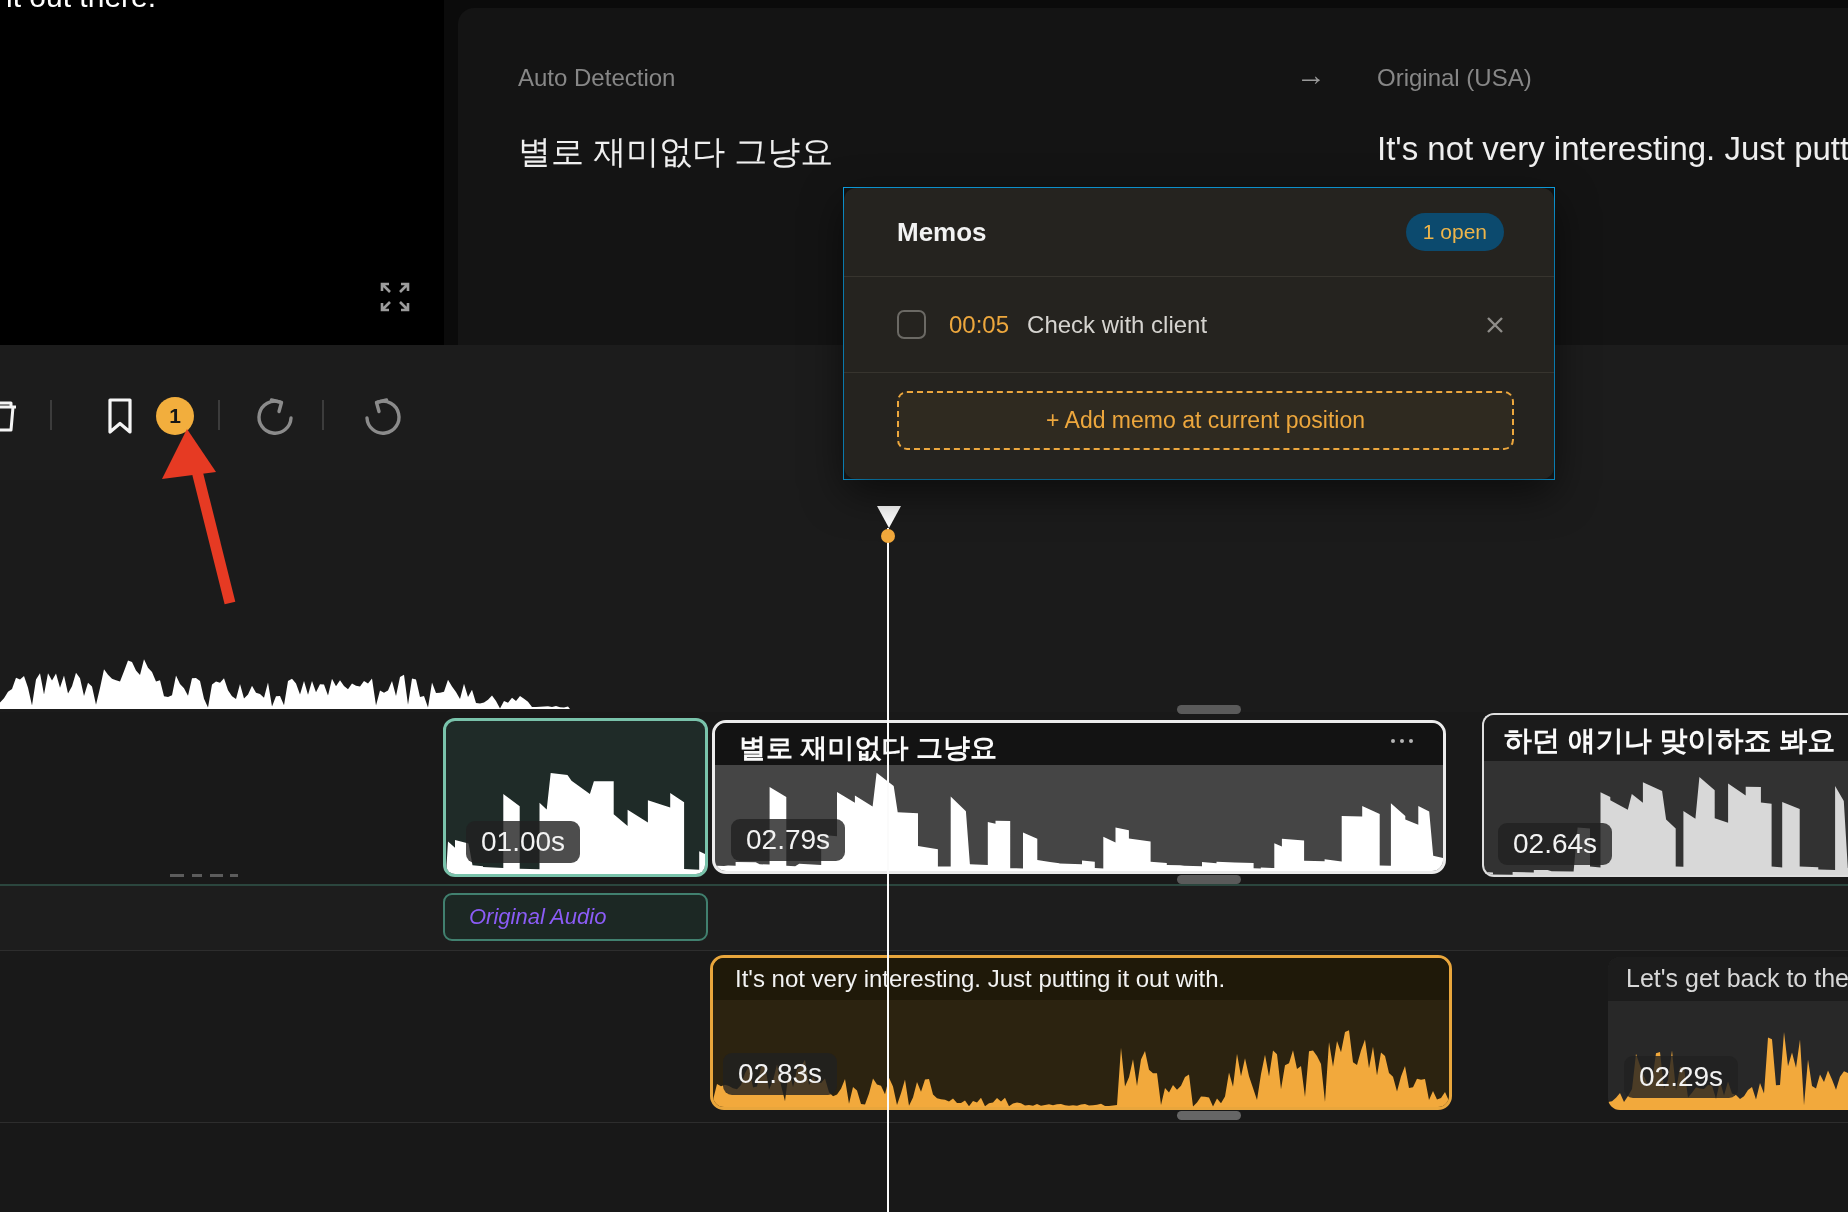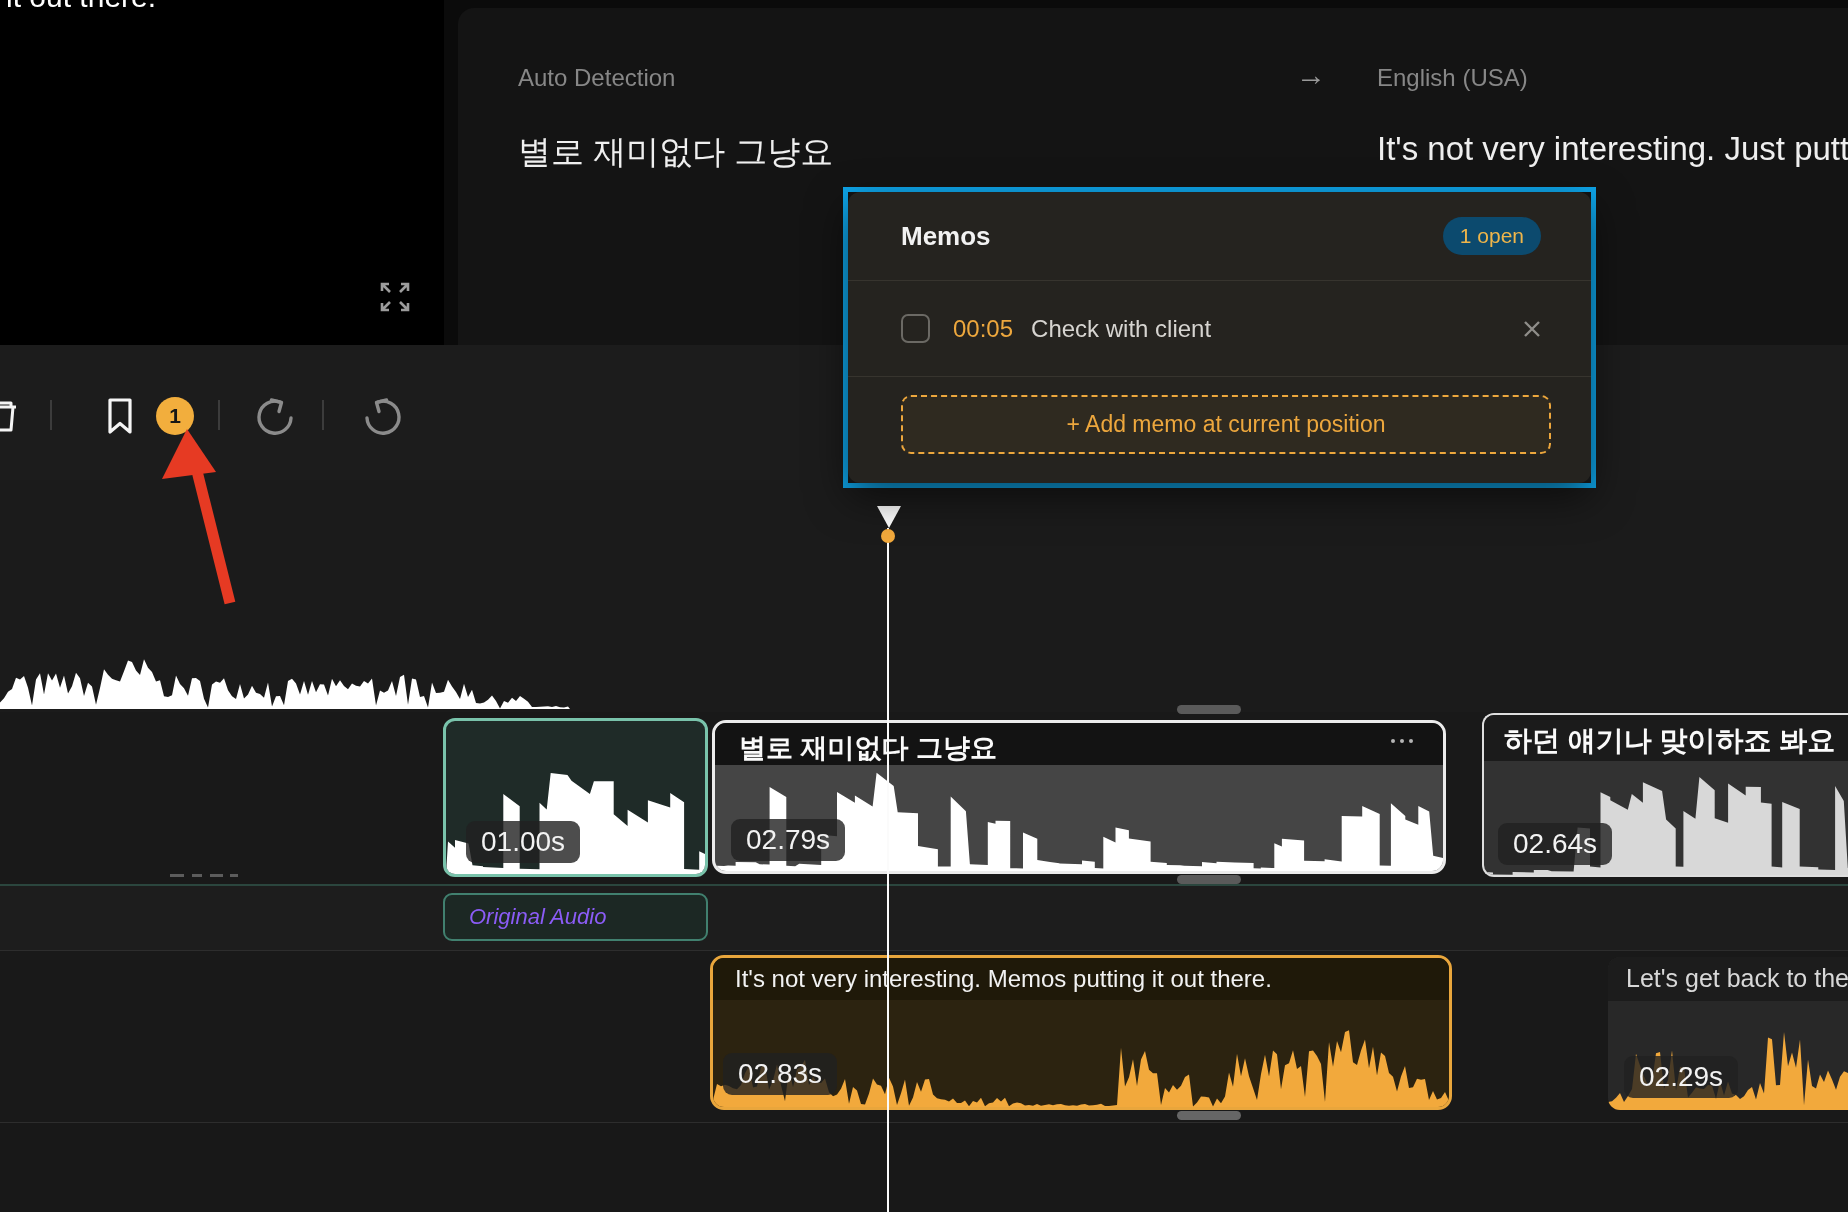--- a/index.html
+++ b/index.html
@@ -12,21 +12,21 @@
   .video-sub{left:6px;top:-20px;color:#fff;font-size:30px;white-space:nowrap;
              text-shadow:0 0 4px rgba(0,0,0,.8);}
   .top-right{left:444px;top:0;width:1404px;height:345px;background:#0b0b0b;}
   .trans-panel{left:458px;top:8px;width:1390px;height:337px;background:#141414;
                border-radius:16px 0 0 0;}
   .lang-label{color:#878787;font-size:24px;top:64px;white-space:nowrap;}
   .lang-arrow{color:#9a9a9a;font-size:30px;top:58px;}
   .seg-text{color:#efefef;font-size:33px;top:130px;white-space:nowrap;}
   .seg-clip{width:472px;overflow:hidden;}
   
-  .memos-wrap{left:843px;top:187px;width:710px;height:291px;border:5px solid #0ea5e9;z-index:60;padding-left:33px;}
+  .memos-wrap{left:843px;top:187px;width:710px;height:291px;border:1px solid #0ea5e9;z-index:60;}
   .memos-panel{position:absolute;inset:0;background:#25231f;border-radius:12px;
                box-shadow:0 14px 40px rgba(0,0,0,.55);overflow:hidden;}
   .memos-header{position:relative;height:88px;border-bottom:1px solid #37342e;
                 display:flex;align-items:center;}
   .memos-title{margin-left:53px;color:#f2f2f2;font-size:26px;font-weight:bold;flex:1;}
   .open-badge{margin-right:50px;background:#0c4a6e;color:#efb54a;font-size:21px;
               padding:7px 17px;border-radius:999px;}
   .memo-row{position:relative;height:95px;border-bottom:1px solid #37342e;
             display:flex;align-items:center;}
   .memo-check{margin-left:53px;width:25px;height:25px;border:2px solid #6b6964;
@@ -96,21 +96,21 @@
     <path d="M24 14 L32 6 M25 6 H32 V13"></path>
     <path d="M14 24 L6 32 M6 25 V32 H13"></path>
     <path d="M24 24 L32 32 M32 25 V32 H25"></path>
   </g>
 </svg>
 
 <div class="abs top-right"></div>
 <div class="abs trans-panel"></div>
 <div class="abs lang-label" style="left:518px;text-align:center;">Auto Detection</div>
 <div class="abs lang-arrow" style="left:1296px;">→</div>
-<div class="abs lang-label" style="left:1377px;">English (USA)</div>
+<div class="abs lang-label" style="left:1377px;">Original (USA)</div>
 <div class="abs seg-text" style="left:518px;">별로 재미없다 그냥요</div>
 <div class="abs seg-text seg-clip" style="left:1377px;">It's not very interesting. Just putt</div>
 
 <div class="abs memos-wrap">
   <div class="memos-panel">
     <div class="memos-header">
       <div class="memos-title">Memos</div>
       <div class="open-badge">1 open</div>
     </div>
     <div class="memo-row">
@@ -280,21 +280,21 @@
 
 <div class="abs oa-row"></div>
 <div class="abs oa-chip">
   <span>Original Audio</span>
 </div>
 
 <div class="abs dub-row"></div>
 
 <div class="abs clip clip-d1">
   <div class="clip-d1-head"></div>
-  <div class="dub-title">It's not very interesting. Memos putting it out there.</div>
+  <div class="dub-title">It's not very interesting. Just putting it out with.</div>
   <svg id="wv-dub1" class="clip-wave" width="736" height="106">
       <polygon fill="#f2a93c" points="0.0,106.0 0.0,99.0 4.0,83.0 8.0,85.2 12.0,83.8 16.0,85.1 20.0,87.2 24.0,88.3 28.0,83.9 32.0,72.3 36.0,65.1 40.0,86.6 44.0,85.5 48.0,66.1 52.0,63.3 56.0,88.7 60.0,79.2 64.0,63.6 68.0,84.3 72.0,100.2 76.0,68.2 80.0,86.2 84.0,68.3 88.0,65.4 92.0,58.8 96.0,84.3 100.0,75.6 104.0,81.5 108.0,81.9 112.0,77.4 116.0,91.3 120.0,95.2 124.0,93.6 128.0,87.7 132.0,78.1 136.0,102.8 140.0,86.1 144.0,89.6 148.0,103.1 152.0,103.5 156.0,92.5 160.0,77.6 164.0,83.6 168.0,84.7 172.0,93.2 176.0,76.8 180.0,85.4 184.0,104.0 188.0,92.2 192.0,78.5 196.0,104.8 200.0,96.5 204.0,81.0 208.0,90.8 212.0,78.4 216.0,78.1 220.0,93.6 224.0,97.3 228.0,98.2 232.0,98.7 236.0,100.6 240.0,97.4 244.0,101.9 248.0,102.1 252.0,99.5 256.0,105.2 260.0,100.1 264.0,101.6 268.0,96.7 272.0,105.2 276.0,102.3 280.0,101.4 284.0,96.9 288.0,100.5 292.0,96.8 296.0,105.3 300.0,102.6 304.0,101.6 308.0,102.2 312.0,104.6 316.0,104.0 320.0,104.7 324.0,102.9 328.0,104.7 332.0,104.0 336.0,103.2 340.0,104.2 344.0,103.3 348.0,103.0 352.0,104.2 356.0,104.8 360.0,104.3 364.0,104.7 368.0,103.4 372.0,103.1 376.0,104.5 380.0,104.3 384.0,103.7 388.0,102.8 392.0,105.0 396.0,105.0 400.0,104.5 404.0,104.0 408.0,46.8 412.0,85.4 416.0,76.2 420.0,58.2 424.0,85.1 428.0,58.4 432.0,50.0 436.0,68.7 440.0,72.3 444.0,72.2 448.0,104.1 452.0,86.9 456.0,91.5 460.0,83.9 464.0,88.7 468.0,84.8 472.0,76.0 476.0,73.4 480.0,105.5 484.0,101.6 488.0,95.6 492.0,95.7 496.0,96.5 500.0,105.6 504.0,97.6 508.0,102.2 512.0,95.5 516.0,71.5 520.0,85.8 524.0,52.7 528.0,75.3 532.0,57.2 536.0,75.3 540.0,86.9 544.0,99.1 548.0,73.0 552.0,53.8 556.0,75.4 560.0,49.6 564.0,53.2 568.0,88.3 572.0,64.2 576.0,62.3 580.0,49.2 584.0,67.9 588.0,64.9 592.0,96.1 596.0,50.2 600.0,49.6 604.0,55.1 608.0,63.0 612.0,100.9 616.0,41.1 620.0,65.8 624.0,40.1 628.0,51.3 632.0,31.1 636.0,29.2 640.0,61.3 644.0,63.9 648.0,49.4 652.0,38.4 656.0,67.2 660.0,45.7 664.0,74.6 668.0,51.6 672.0,55.1 676.0,72.0 680.0,75.7 684.0,90.4 688.0,75.5 692.0,65.0 696.0,86.9 700.0,86.3 704.0,77.8 708.0,78.7 712.0,77.9 716.0,98.9 720.0,90.1 724.0,98.5 728.0,96.9 732.0,90.9 736.0,99.9 736.0,106.0"></polygon>
     </svg>
   <div class="dur-badge" style="left:10px;bottom:12px;">02.83s</div>
 </div>
 
 <div class="abs grab-handle" style="left:1177px;top:1111px;background:#666;"></div>
 
 <div class="abs clip clip-d2">
   <div class="clip-d2-head"></div>

